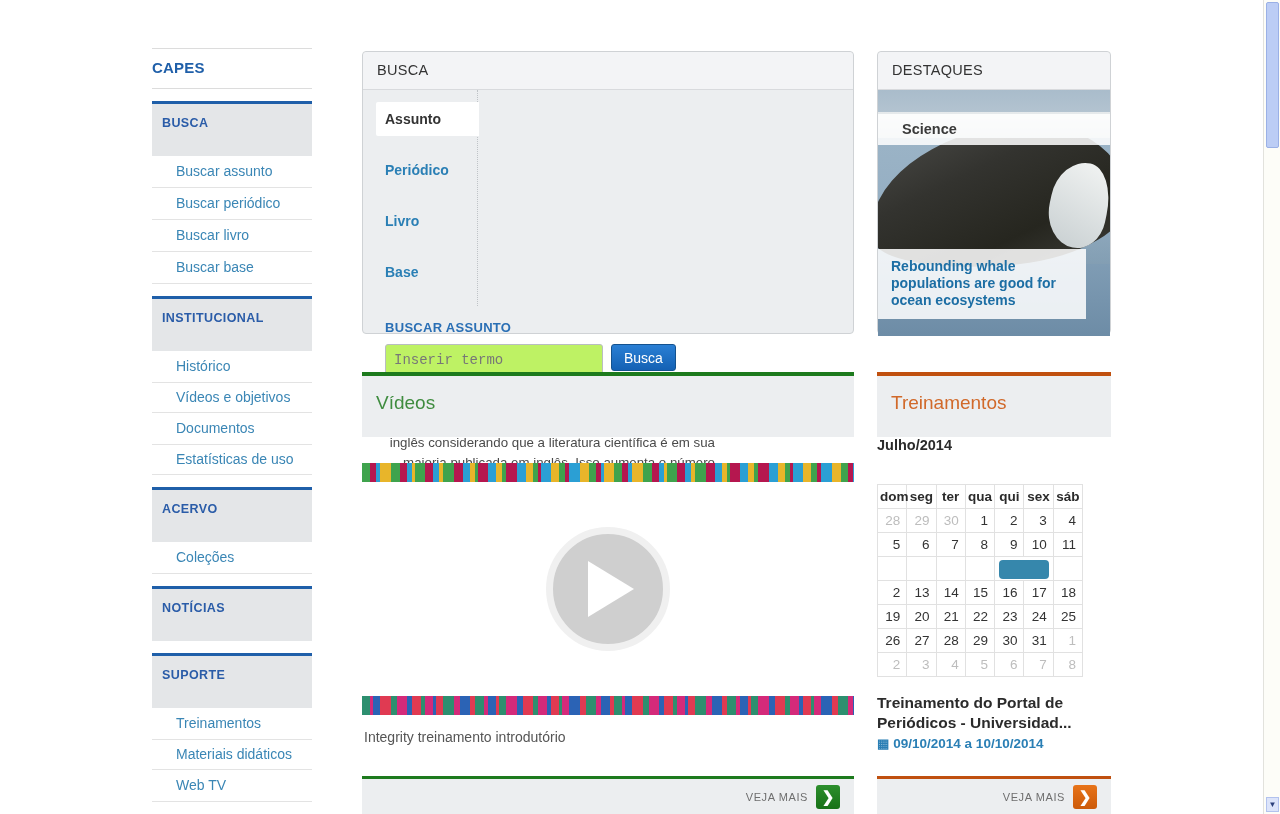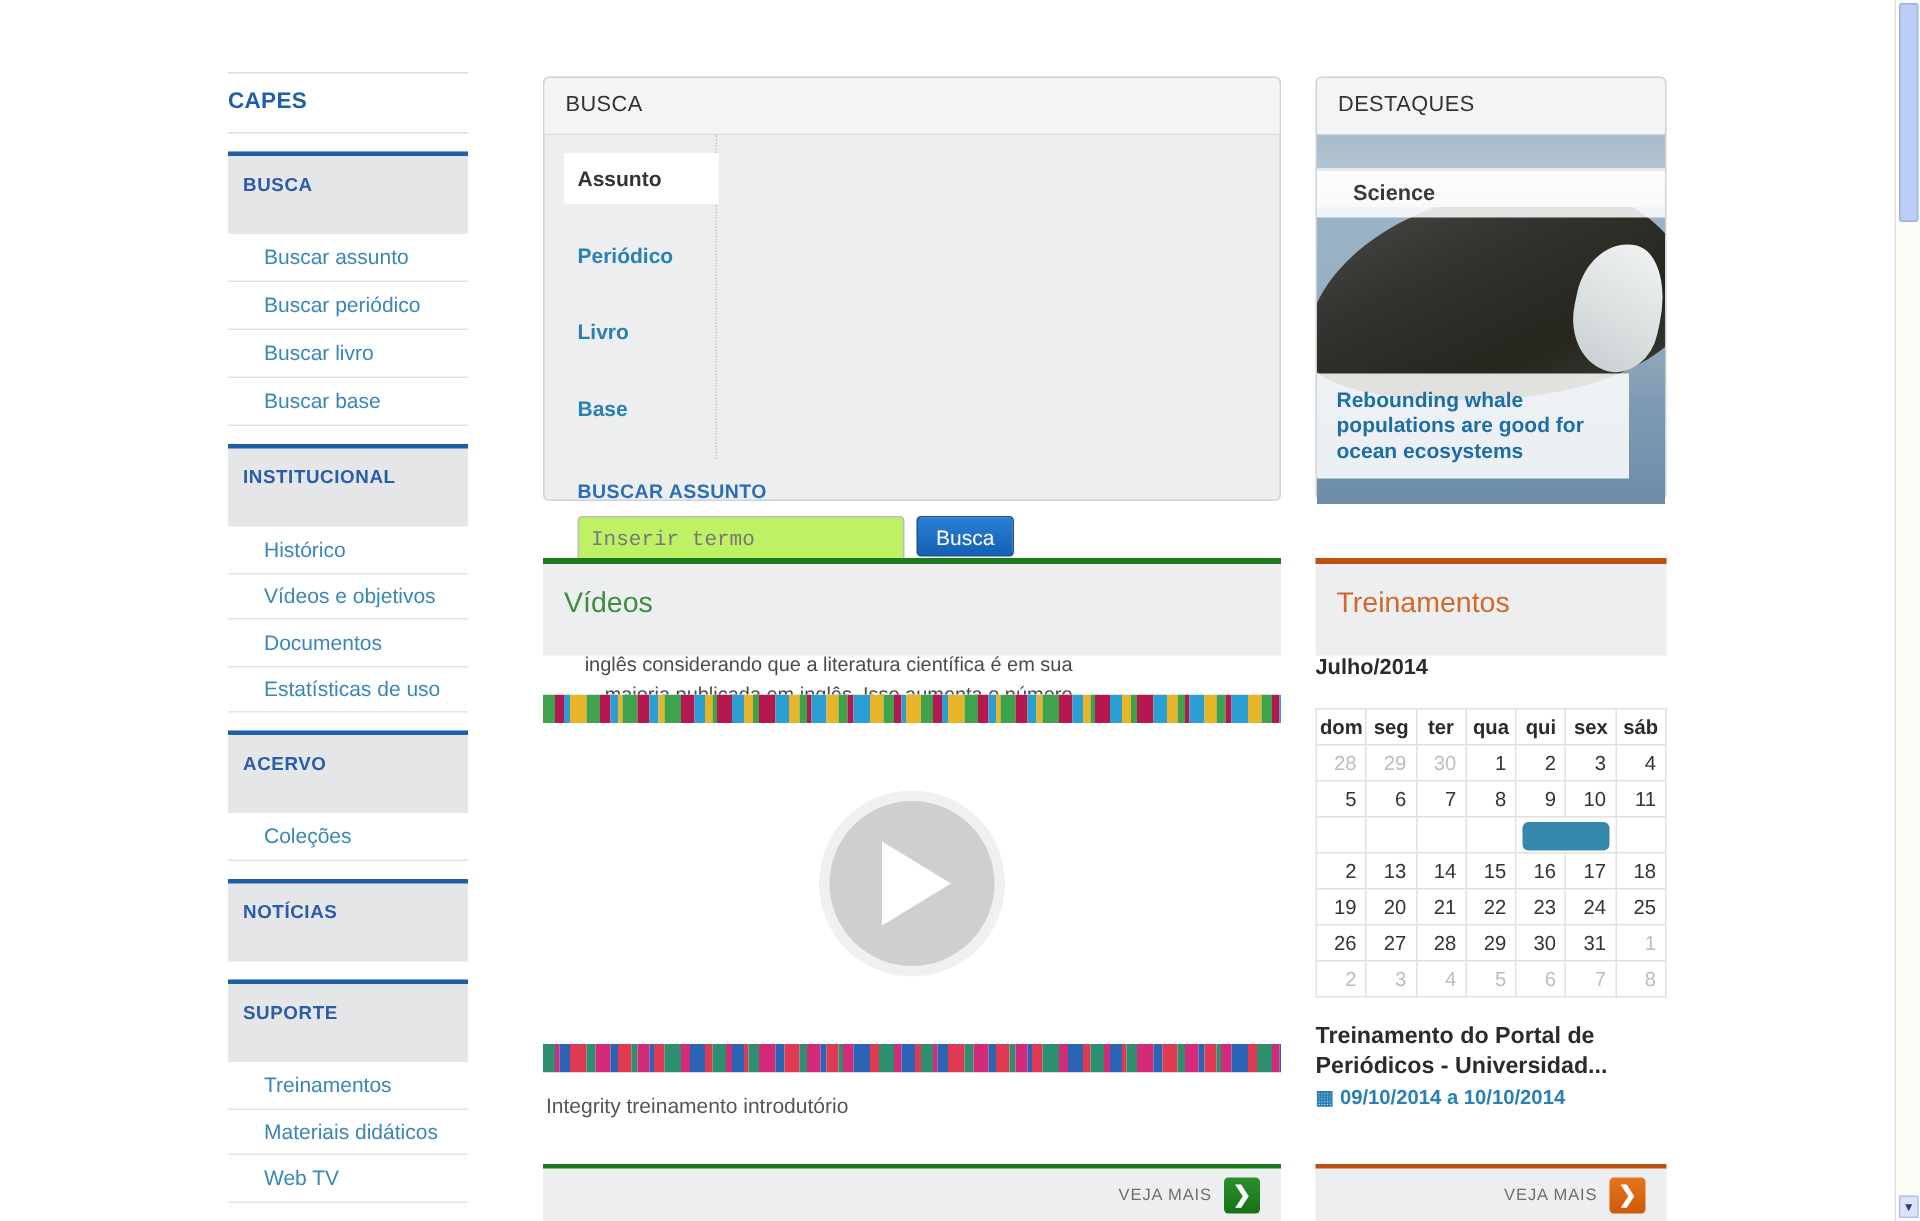--- a/index.html
+++ b/index.html
@@ -237,21 +237,21 @@
   #treinamentos { position: absolute; left: 877px; top: 372px; width: 234px; height: 442px; }
   .thead {
     background: #eceef0;
     border-top: 4px solid #c0500f;
     height: 65px;
     padding: 16px 0 0 14px;
     color: #d1692a;
     font-size: 19px;
   }
   .month-label { color: #2b2b2b; font-size: 14.5px; font-weight: bold; }
-  table.cal { border-collapse: collapse; margin-top: 19px; width: 234px; table-layout: fixed; }
+  table.cal { border-collapse: collapse; margin-top: 31px; width: 206px; table-layout: fixed; }
   table.cal th, table.cal td {
     border: 1px solid #e1e1e1;
     text-align: right;
     padding: 3px 6px 3px 3px;
     font-size: 13.5px;
     color: #333;
     height: 24px;
   }
   table.cal th { font-weight: bold; text-align: center; padding: 4px 2px; color: #2b2b2b; }
   table.cal td.muted { color: #bdbdbd; }

